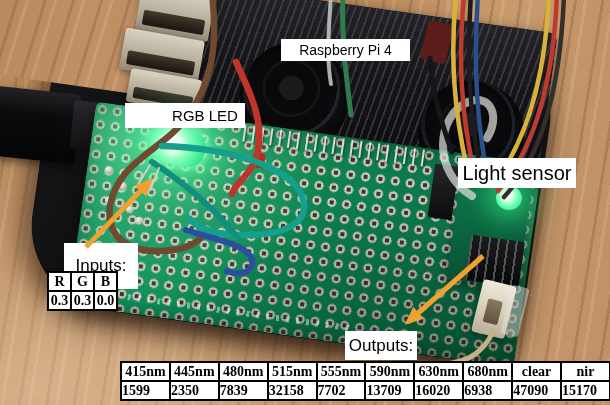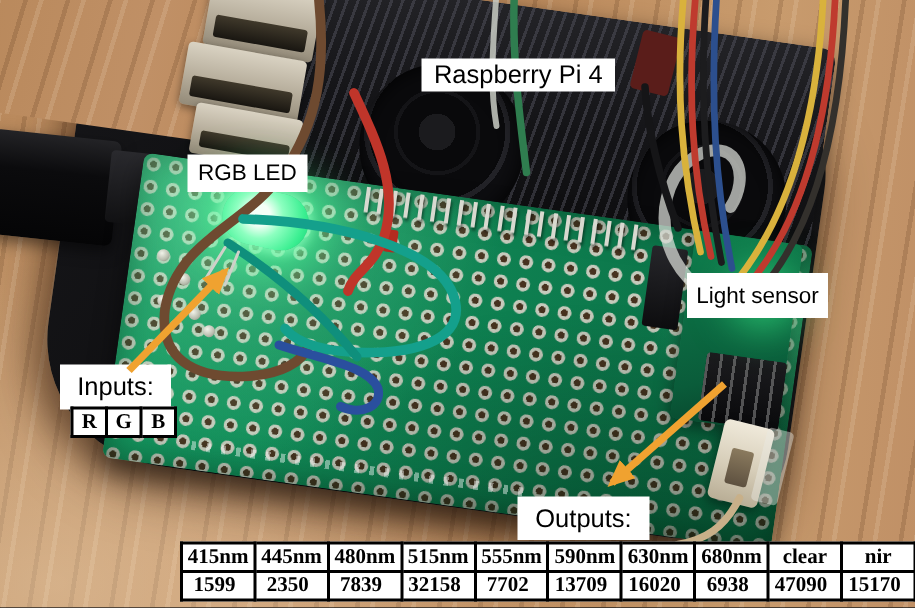--- a/index.html
+++ b/index.html
@@ -129,35 +129,35 @@
   .jst .hole{position:absolute;left:9px;top:18px;width:15px;height:24px;border-radius:2px;
     background:linear-gradient(180deg,#8a7a5e,#5e5140);}
   .clear-shard{left:506px;top:286px;width:18px;height:50px;transform:rotate(14deg);
     border-radius:3px;background:rgba(232,232,226,.45);}
   .red-board{left:424px;top:22px;width:26px;height:40px;transform:rotate(14deg);
     background:#5a1d1a;border-radius:3px;}
 
   
   .label{background:#fff;color:#000;display:flex;align-items:center;justify-content:center;
     white-space:nowrap;z-index:30;}
-  .lab-pi{left:281px;top:39px;width:129px;height:22px;font-size:17px;}
-  .lab-led{left:125px;top:103px;width:80px;height:25px;font-size:15px;}
-  .lab-sensor{left:458px;top:158px;width:94px;height:30px;font-size:15px;margin-top:24px;}
-  .lab-inputs{left:40px;top:243px;width:74px;height:30px;font-size:17px;}
-  .lab-outputs{left:345px;top:331px;width:88px;height:29px;font-size:17px;}
+  .lab-pi{left:281px;top:39px;width:129px;height:22px;font-size:14px;}
+  .lab-led{left:125px;top:103px;width:80px;height:25px;font-size:15px;padding-left:40px;}
+  .lab-sensor{left:458px;top:158px;width:118px;height:30px;font-size:20px;}
+  .lab-inputs{left:64px;top:243px;width:74px;height:46px;font-size:17px;}
+  .lab-outputs{left:345px;top:331px;width:72px;height:29px;font-size:17px;}
 
   
   table{border-collapse:collapse;background:#fff;z-index:30;position:absolute;
     font-family:"Liberation Serif",serif;font-weight:bold;color:#000;table-layout:fixed;}
   td,th{border:2px solid #000;padding:0;overflow:hidden;}
   .inputs-table{left:47px;top:271px;}
   .inputs-table td,.inputs-table th{width:21px;height:17px;font-size:14px;text-align:center;}
   .outputs-table{left:120px;top:361px;width:491px;}
   .outputs-table th{height:17px;font-size:14px;}
-  .outputs-table td{height:17px;font-size:14px;text-align:center;padding-right:5px;}
+  .outputs-table td{height:17px;font-size:14px;text-align:left;padding-right:5px;}
 
   svg.layer{position:absolute;left:0;top:0;z-index:20;pointer-events:none;}
   svg.top-layer{z-index:40;}
 </style>
 </head>
 <body>
 
 <div class="stage">
 
   <div class="abs case"></div>
@@ -257,20 +257,25 @@
     <line x1="86" y1="247" x2="150" y2="181" stroke="#F0A230" stroke-width="5" marker-end="url(#ah)"></line>
     <line x1="483" y1="256" x2="408" y2="322" stroke="#F0A230" stroke-width="5" marker-end="url(#ah)"></line>
   </svg>
 
   <table class="inputs-table">
     <tbody>
         <tr>
       <th>R</th>
       <th>G</th>
       <th>B</th>
+    </tr>
+    <tr>
+      <td>0.3</td>
+      <td>0.3</td>
+      <td>0.0</td>
     </tr>
   </tbody>
     </table>
 
   <table class="outputs-table">
     <tbody>
         <tr>
       <th>415nm</th>
       <th>445nm</th>
       <th>480nm</th>

